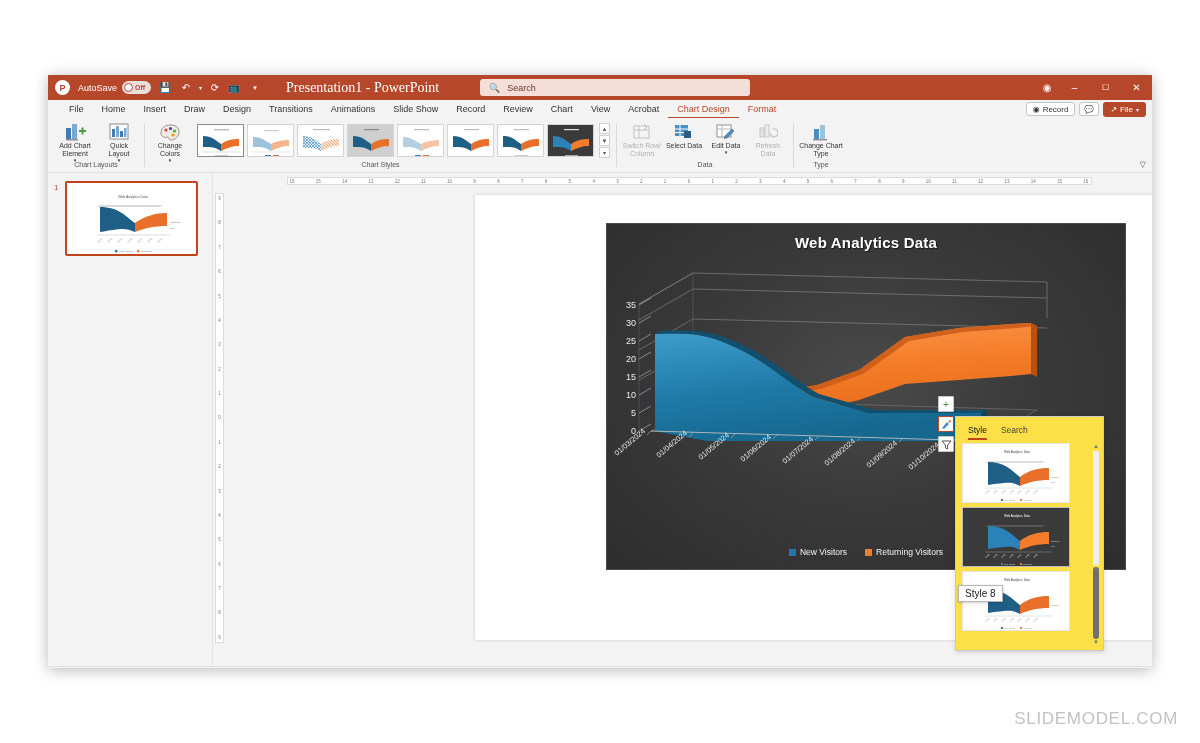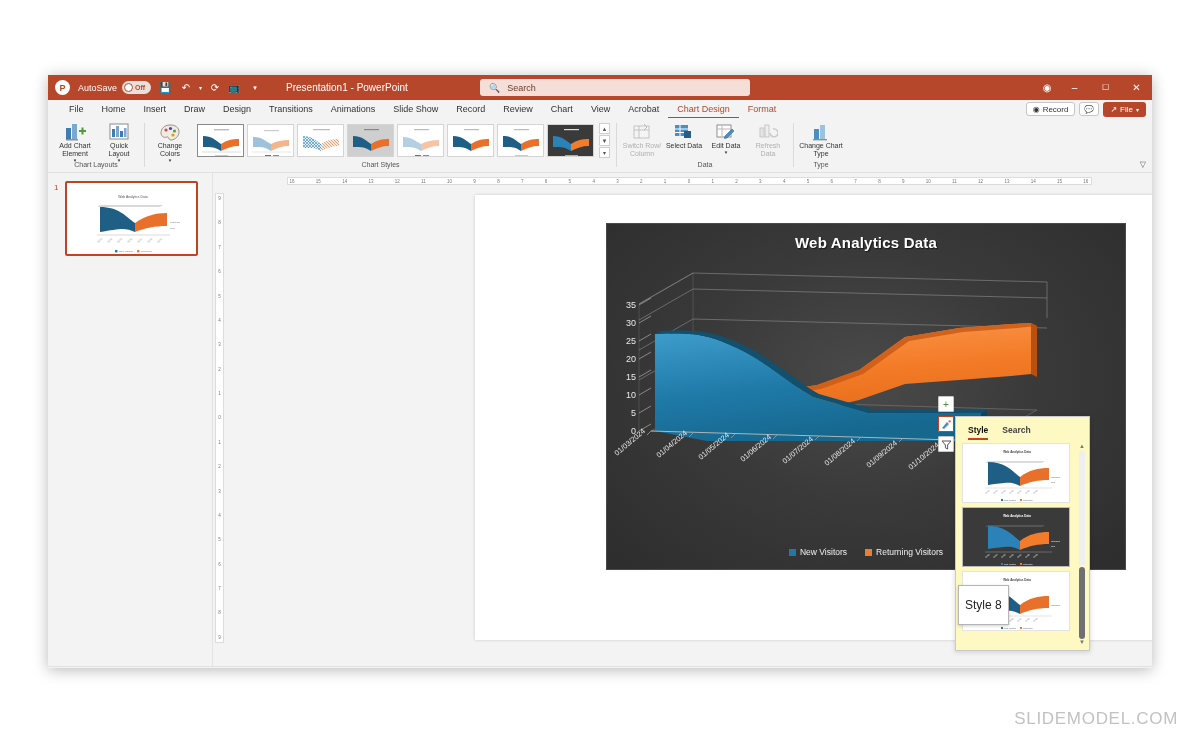--- a/index.html
+++ b/index.html
@@ -37,21 +37,21 @@
     font-weight:bold;margin-left:7px;
   }
   #autosave-label { margin-left:8px; font-size:9px; }
   #autosave-toggle {
     margin-left:5px;width:29px;height:13px;border-radius:7px;background:#e9e0dc;
     position:relative;display:flex;align-items:center;
   }
   #autosave-knob{width:9px;height:9px;border-radius:50%;background:#fff;
     border:1px solid #b7472a;margin-left:2px;}
   #autosave-state{font-size:7px;color:#b7472a;margin-left:2px;font-weight:bold;}
-  #doc-title { margin-left:22px; font-size:10px; }
+  #doc-title { margin-left:22px; font-size:14px;font-family:Liberation Serif, serif; }
   #search-box {
     position:absolute; left:432px; top:4px; width:270px; height:17px;
     background:#f6ded8; border-radius:3px; display:flex; align-items:center;
     color:#6b3a2c; font-size:9px;
   }
   #search-box .mag { margin:0 7px 0 9px; font-size:9px; }
   #win-ctrls { position:absolute; right:0; top:0; display:flex; height:25px; }
   #win-ctrls div {
     width:31px; height:25px; display:flex; align-items:center;
     justify-content:center; font-size:10px; color:#fff;
@@ -179,42 +179,42 @@
 
   
   #chart-btns { position:absolute; left:960px; top:245px; width:16px; }
   .cbtn {
     width:16px; height:16px; background:#fff; border:1px solid #c6c6c6;
     margin-bottom:4px; display:flex; align-items:center; justify-content:center;
     font-size:10px; color:#4e8a3c; border-radius:1px;
   }
   .cbtn.active { border:1.5px solid #c0451f; }
   #style-pane {
-    position:absolute; left:977px; top:265px; width:135px; height:235px;
-    background:#fef9c3; border:1px solid #c9c9c9; box-shadow:0 1px 5px rgba(0,0,0,.16);font-weight:bold;
+    position:absolute; left:977px; top:265px; width:149px; height:235px;
+    background:#fde047; border:1px solid #c9c9c9; box-shadow:0 1px 5px rgba(0,0,0,.16);
   }
   #pane-tabs { display:flex; gap:14px; padding:8px 12px 0 12px; font-size:8.5px; color:#444; }
   .pane-tab.active { color:#111; border-bottom:2px solid #c0451f; padding-bottom:3px; }
   #pane-list { position:absolute; left:6px; top:26px; width:112px; height:202px; overflow:hidden; }
   .pane-thumb {
     width:108px; height:60px; background:#fff; border:1px solid #e3e3e3;
     margin-bottom:4px; position:relative; overflow:hidden;
   }
   .pane-thumb.sel { border:1.5px solid #bbb; box-shadow:0 0 0 1px #eee inset; }
   .pane-thumb.dark { background:#333; }
   #pane-scroll {
     position:absolute; right:3px; top:26px; width:8px; height:202px;
     display:flex; flex-direction:column; align-items:center; justify-content:space-between;
     font-size:6px; color:#777;
   }
   #pane-scroll-thumb { width:6px; height:72px; background:#707070; border-radius:3px; }
   #pane-scroll-track { width:6px; flex:1; background:#efefef; margin:2px 0; }
   #style-tooltip {
     position:absolute; left:980px; top:434px; background:#fff;
-    border:1px solid #b5b5b5; font-size:12px; padding:12px 6px; color:#222;
+    border:1px solid #b5b5b5; font-size:10px; padding:2px 6px; color:#222;
     box-shadow:0 1px 3px rgba(0,0,0,.2);
   }
 
   
   #status-bar {
     height:22px; background:#f3f3f3; border-top:1px solid #e1e1e1;
     display:flex; align-items:center; font-size:8px; color:#333;
     padding:0 8px; position:relative;
   }
 

